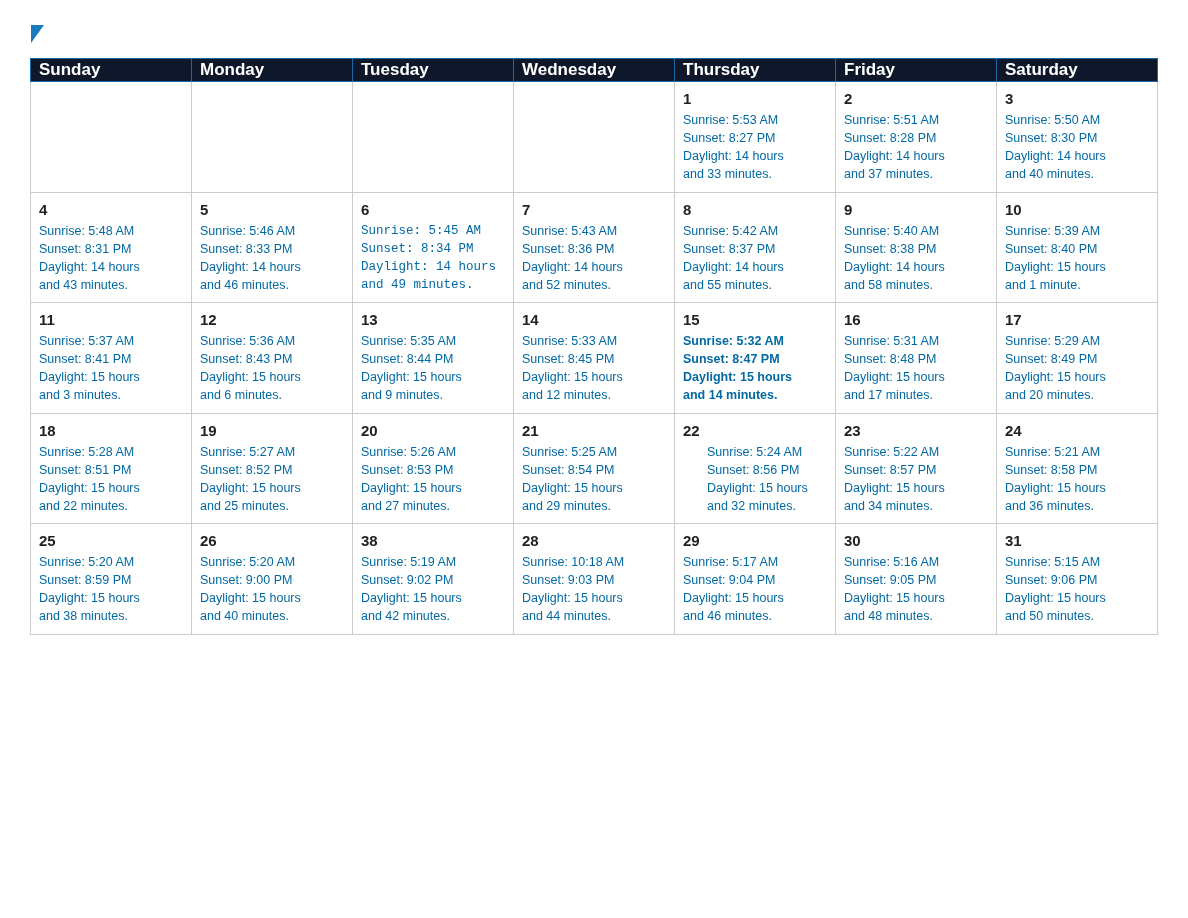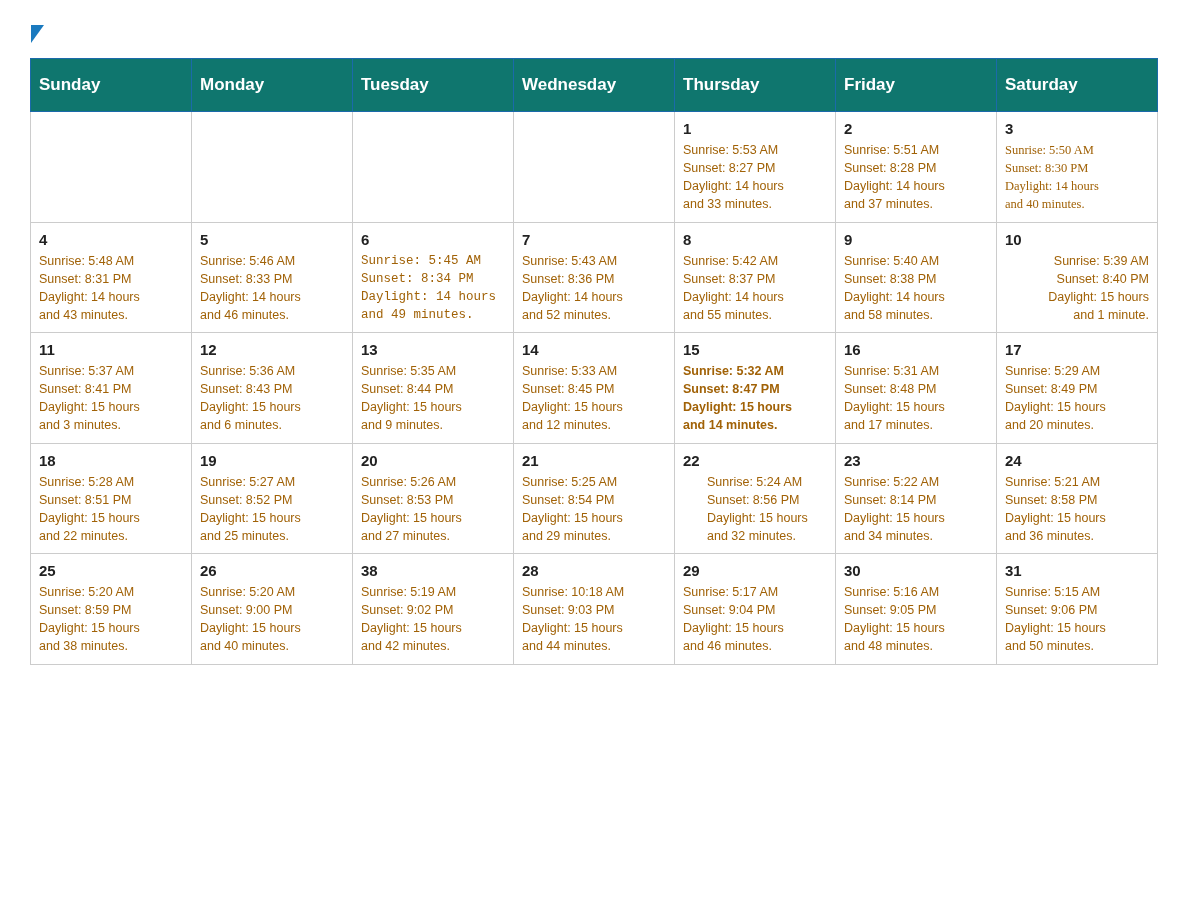--- a/index.html
+++ b/index.html
@@ -33,25 +33,25 @@
       font-size: 22px;
       font-weight: normal;
       color: #444;
     }
     .calendar {
       width: 100%;
       border-collapse: collapse;
       border: 1px solid #aaa;
     }
     .calendar thead tr th {
-      background-color: #0f766e;
+      background-color: #0f172a;
       color: #fff;
       font-size: 17px;
       font-weight: bold;
-      padding: 16px 8px;
+      padding: 1px 8px;
       text-align: left;
       border: 1px solid #1a6aaa;
     }
     .calendar tbody tr td {
       vertical-align: top;
       padding: 8px 8px;
       border: 1px solid #ccc;
       width: 14.28%;
       min-height: 110px;
       height: 110px;
@@ -60,21 +60,21 @@
     }
     .day-number {
       font-size: 15px;
       font-weight: bold;
       color: #222;
       display: block;
       margin-bottom: 4px;
     }
     .day-info {
       font-size: 12.5px;
-      color: #a16207;
+      color: #0369a1;
       line-height: 1.45;
     }
     .empty-cell {
       background: #fff;
     }
     tbody tr:nth-child(odd) td {
       background: #fff;
     }
     tbody tr:nth-child(even) td {
       background: #fff;
@@ -146,21 +146,21 @@
         </td>
         <td>
           <span class="day-number">2</span>
           <div class="day-info" style="white-space: pre-line;">Sunrise: 5:51 AM
 Sunset: 8:28 PM
 Daylight: 14 hours
 and 37 minutes.</div>
         </td>
         <td>
           <span class="day-number">3</span>
-          <div class="day-info" style="white-space: pre-line; font-family: Liberation Serif, serif;">Sunrise: 5:50 AM
+          <div class="day-info" style="white-space: pre-line;">Sunrise: 5:50 AM
 Sunset: 8:30 PM
 Daylight: 14 hours
 and 40 minutes.</div>
         </td>
       </tr>
       <tr>
         <td>
           <span class="day-number">4</span>
           <div class="day-info" style="white-space: pre-line;">Sunrise: 5:48 AM
 Sunset: 8:31 PM
@@ -197,21 +197,21 @@
         </td>
         <td>
           <span class="day-number">9</span>
           <div class="day-info" style="white-space: pre-line;">Sunrise: 5:40 AM
 Sunset: 8:38 PM
 Daylight: 14 hours
 and 58 minutes.</div>
         </td>
         <td>
           <span class="day-number">10</span>
-          <div class="day-info" style="white-space: pre-line; text-align: right;">Sunrise: 5:39 AM
+          <div class="day-info" style="white-space: pre-line;">Sunrise: 5:39 AM
 Sunset: 8:40 PM
 Daylight: 15 hours
 and 1 minute.</div>
         </td>
       </tr>
       <tr>
         <td>
           <span class="day-number">11</span>
           <div class="day-info" style="white-space: pre-line;">Sunrise: 5:37 AM
 Sunset: 8:41 PM
@@ -293,21 +293,21 @@
         <td>
           <span class="day-number">22</span>
           <div class="day-info" style="white-space: pre-line; margin-left: 24px;">Sunrise: 5:24 AM
 Sunset: 8:56 PM
 Daylight: 15 hours
 and 32 minutes.</div>
         </td>
         <td>
           <span class="day-number">23</span>
           <div class="day-info" style="white-space: pre-line;">Sunrise: 5:22 AM
-Sunset: 8:14 PM
+Sunset: 8:57 PM
 Daylight: 15 hours
 and 34 minutes.</div>
         </td>
         <td>
           <span class="day-number">24</span>
           <div class="day-info" style="white-space: pre-line;">Sunrise: 5:21 AM
 Sunset: 8:58 PM
 Daylight: 15 hours
 and 36 minutes.</div>
         </td>

